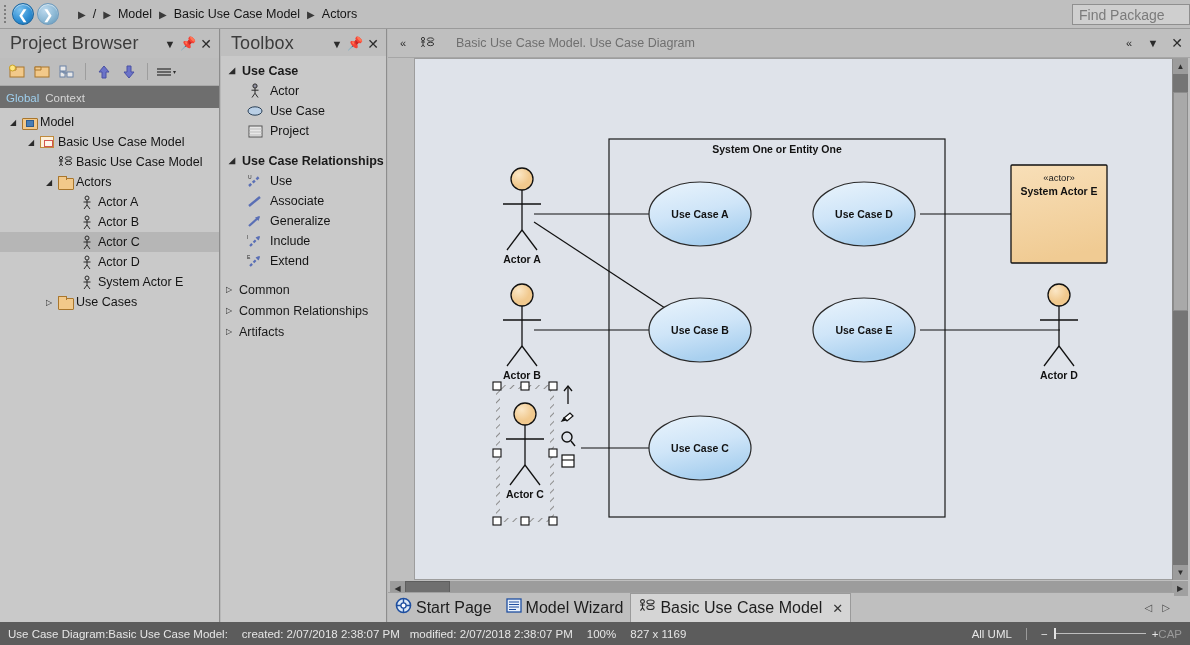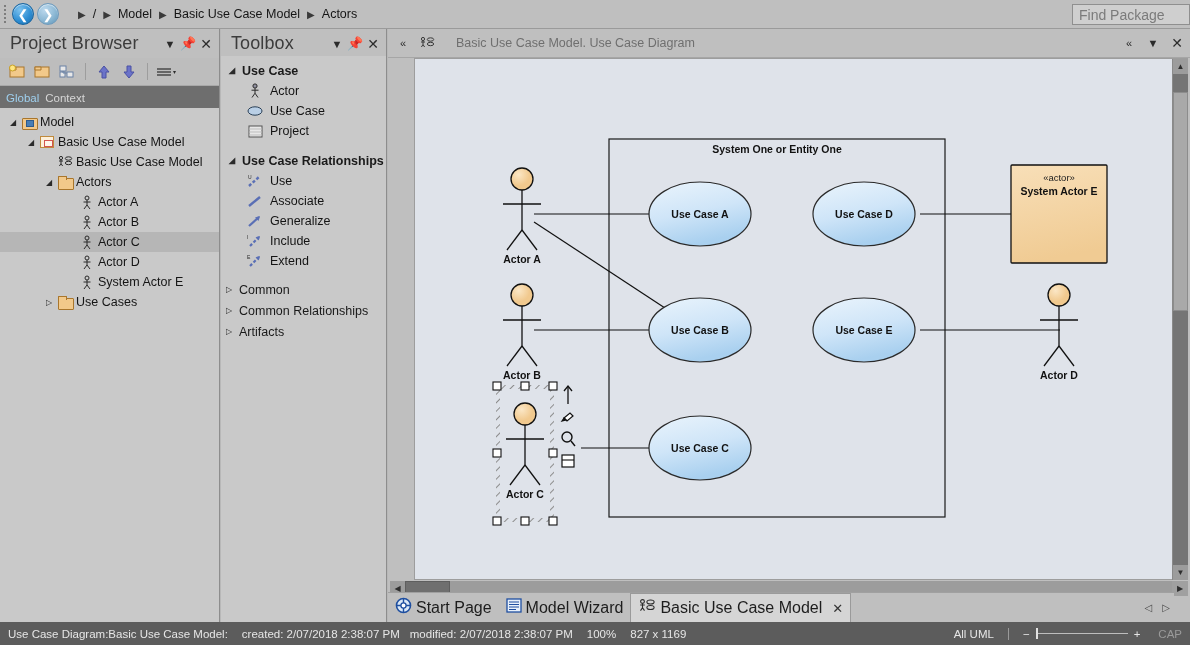--- a/index.html
+++ b/index.html
@@ -221,21 +221,21 @@
     position: absolute; left: 0; bottom: 0; width: 1190px; height: 23px;
     background: #5c5c5c; color: #e6e6e6; font-size: 11.5px;
     display: flex; align-items: center; padding: 0 8px; gap: 0;
   }
   .sb-seg { white-space: nowrap; }
   .sb-spacer { flex: 1; }
   .sb-div { width: 1px; height: 12px; background: #9a9a9a; margin: 0 14px; }
   .zoomslider { display: flex; align-items: center; gap: 6px; }
   .zline { width: 92px; height: 1px; background: #bdbdbd; position: relative; }
   .zknob { position: absolute; left: 0; top: -5px; width: 2px; height: 11px; background: #e2e2e2; }
-  .cap { color: #9a9a9a; margin-left: 18px; }
+  .cap { color: #9a9a9a; }
 
   .leftedge { position: absolute; left: 0; top: 29px; width: 2px; height: 593px; background: #2f8fa8; }
 </style>
 </head>
 <body>
 
 <div id="app">
 
   <div class="topbar">
     <div class="grip">

